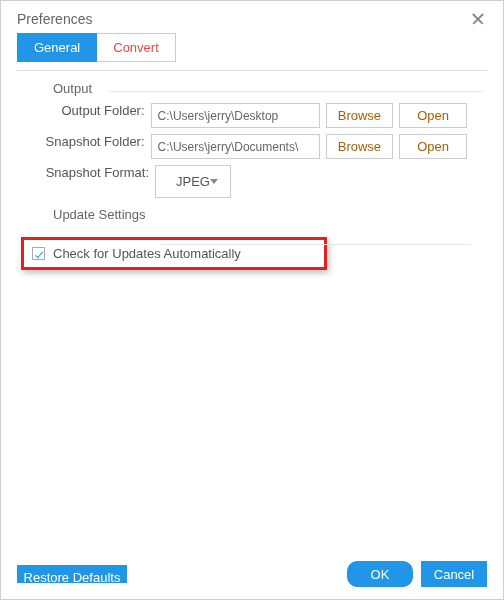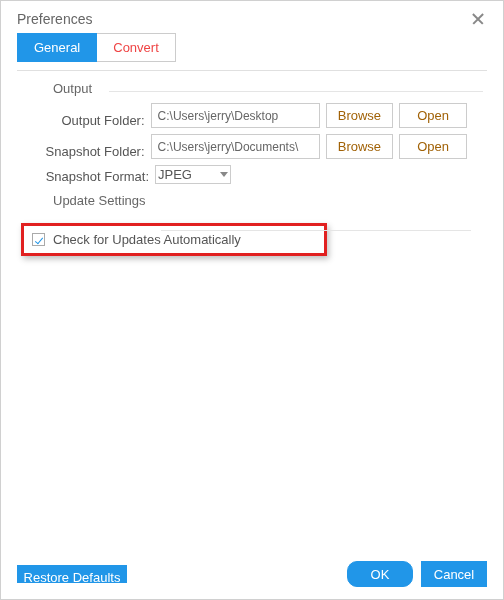--- a/index.html
+++ b/index.html
@@ -58,21 +58,21 @@
       margin: 8px 16px 0 16px;
     }
     .section-label {
       color: #666;
       padding: 10px 0 4px 36px;
       font-size: 13px;
       position: relative;
     }
     .section-row {
       display: flex;
-      align-items: flex-end;
+      align-items: flex-start;
       padding: 3px 20px 3px 0;
       gap: 6px;
     }
     .field-label {
       width: 132px;
       text-align: right;
       color: #555;
       font-size: 13px;
     }
     .text-input {
@@ -91,26 +91,26 @@
       color: #a16207;
       padding: 3px 0;
       width: 70px;
       font-size: 13px;
       cursor: pointer;
       height: 25px;
       text-align: center;
     }
     .select-wrap {
       border: 1px solid #ccc;
-      height: 19px;
+      height: 33px;
       width: 76px;
       display: flex;
       align-items: center;
       justify-content: space-between;
-      padding: 0 2px;
+      padding: 0 20px;
       cursor: pointer;
       background: #fff;
     }
     .caret-down {
       width: 0; height: 0;
       border-left: 4px solid transparent;
       border-right: 4px solid transparent;
       border-top: 5px solid #888;
     }
     .faded-line {

